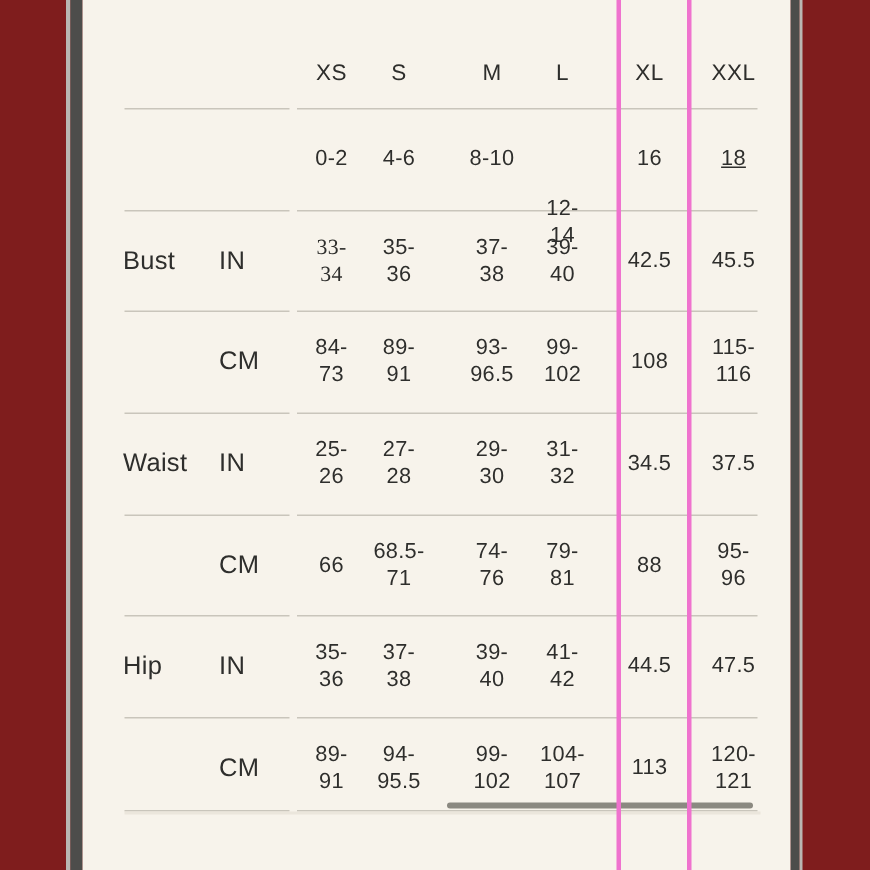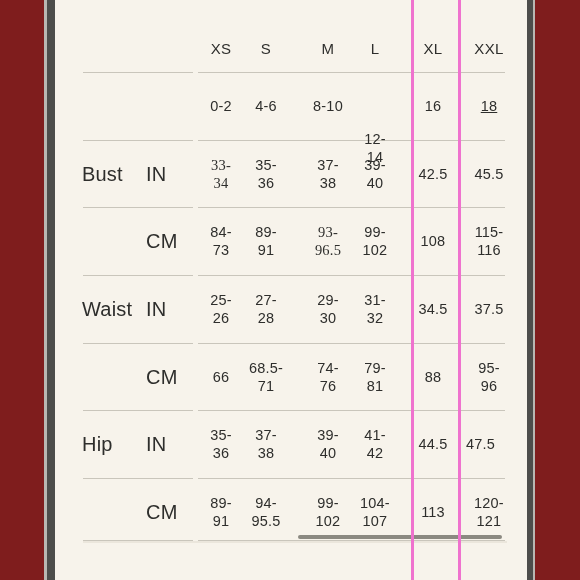--- a/index.html
+++ b/index.html
@@ -68,21 +68,21 @@
     font-size: 14.5px;
     line-height: 18px;
     text-align: center;
     letter-spacing: .2px;
   }
   .cell .frag { display: block; }
 
   .rowlabel {
     position: absolute;
     color: #2e2e2c;
-    font-size: 20px;
+    font-size: 17px;
     line-height: 18px;
     letter-spacing: .2px;
     text-align: left;
     white-space: nowrap;
   }
 
   .colhead {
     position: absolute;
     color: #2e2e2c;
     font-size: 15px;
@@ -184,21 +184,21 @@
         <div class="cell" style="left: 405px; width: 58px; top: 165px;">45.5</div>
         <div class="rowlabel" style="left: 91px; top: 232px;">CM</div>
         <div class="cell" style="left: 137px; width: 58px; top: 223px;">
           <span class="frag">84-</span>
           <span class="frag">73</span>
         </div>
         <div class="cell" style="left: 182px; width: 58px; top: 223px;">
           <span class="frag">89-</span>
           <span class="frag">91</span>
         </div>
-        <div class="cell" style="left: 244px; width: 58px; top: 223px; font-family: Liberation Serif, serif;">
+        <div class="cell" style="left: 244px; width: 58px; top: 223px;">
           <span class="frag">93-</span>
           <span class="frag">96.5</span>
         </div>
         <div class="cell" style="left: 291px; width: 58px; top: 223px;">
           <span class="frag">99-</span>
           <span class="frag">102</span>
         </div>
         <div class="cell" style="left: 349px; width: 58px; top: 232px;">108</div>
         <div class="cell" style="left: 405px; width: 58px; top: 223px;">
           <span class="frag">115-</span>
@@ -255,21 +255,21 @@
         </div>
         <div class="cell" style="left: 244px; width: 58px; top: 426px;">
           <span class="frag">39-</span>
           <span class="frag">40</span>
         </div>
         <div class="cell" style="left: 291px; width: 58px; top: 426px;">
           <span class="frag">41-</span>
           <span class="frag">42</span>
         </div>
         <div class="cell" style="left: 349px; width: 58px; top: 435px;">44.5</div>
-        <div class="cell" style="left: 382px; width: 58px; top: 435px; text-align: right;">47.5</div>
+        <div class="cell" style="left: 405px; width: 58px; top: 435px;">47.5</div>
         <div class="rowlabel" style="left: 91px; top: 503px;">CM</div>
         <div class="cell" style="left: 137px; width: 58px; top: 494px;">
           <span class="frag">89-</span>
           <span class="frag">91</span>
         </div>
         <div class="cell" style="left: 182px; width: 58px; top: 494px;">
           <span class="frag">94-</span>
           <span class="frag">95.5</span>
         </div>
         <div class="cell" style="left: 244px; width: 58px; top: 494px;">

